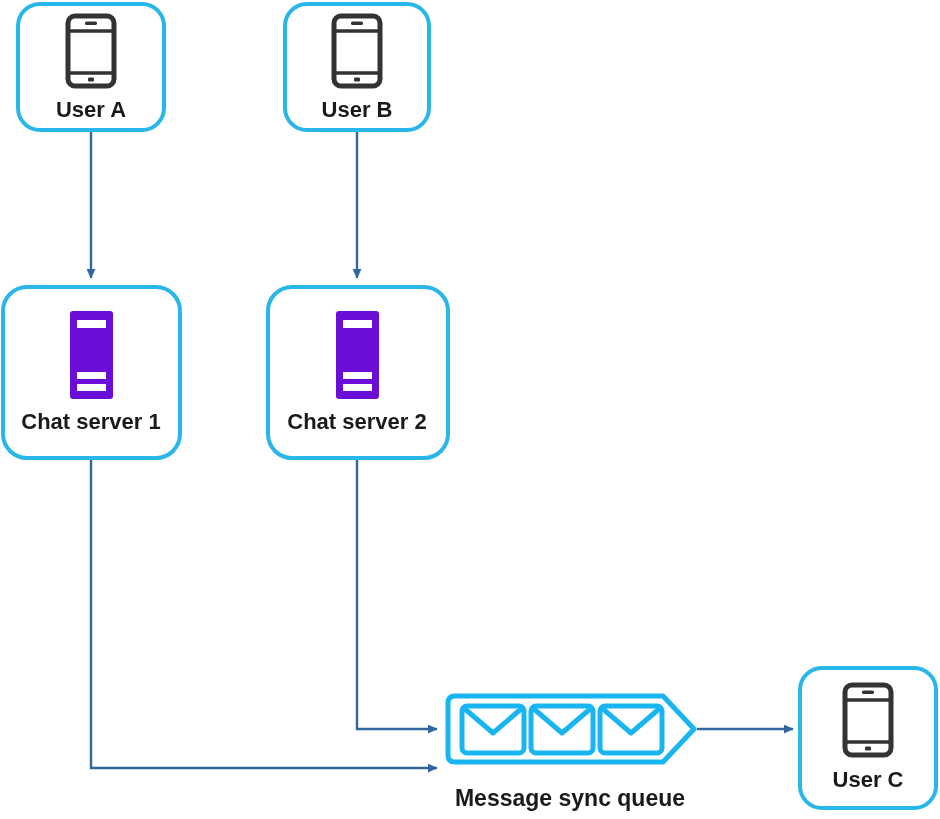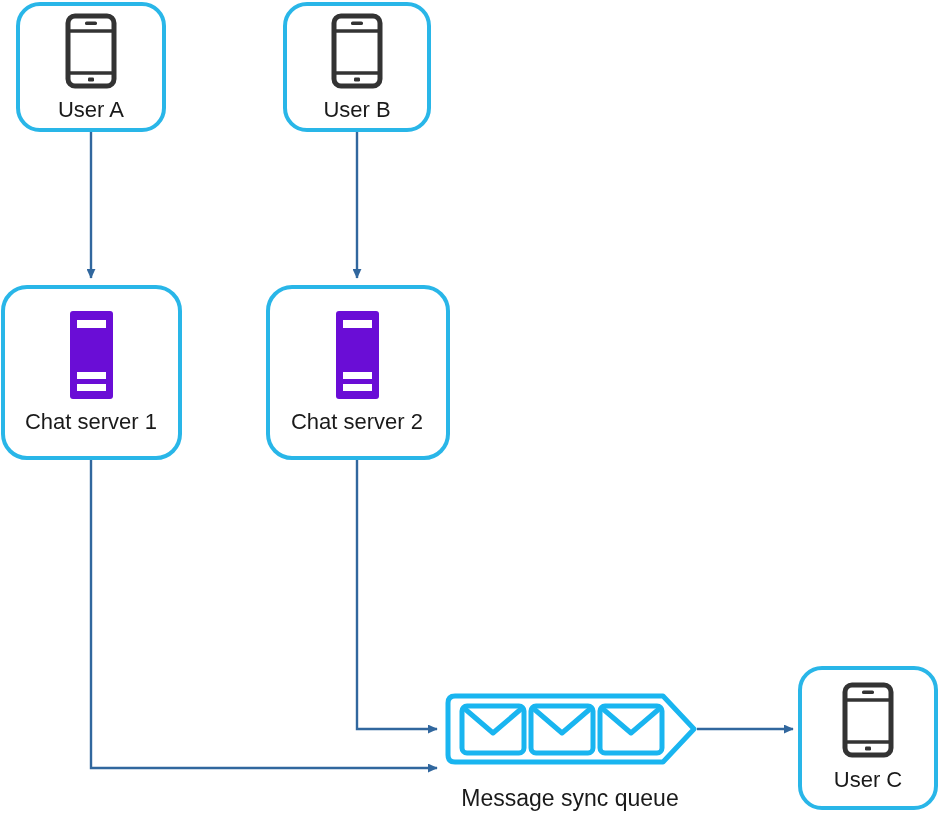--- a/index.html
+++ b/index.html
@@ -12,20 +12,21 @@
     font-family: "Liberation Sans", sans-serif;
     width: 940px;
     height: 819px;
     overflow: hidden;
   }
   #diagram-root {
     position: relative;
     width: 940px;
     height: 684px;
     background: #ffffff;
+    font-weight: bold;
   }
   svg#diagram-svg {
     position: absolute;
     top: 0;
     left: 0;
     width: 940px;
     height: 819px;
     display: block;
   }
   .node-label {

